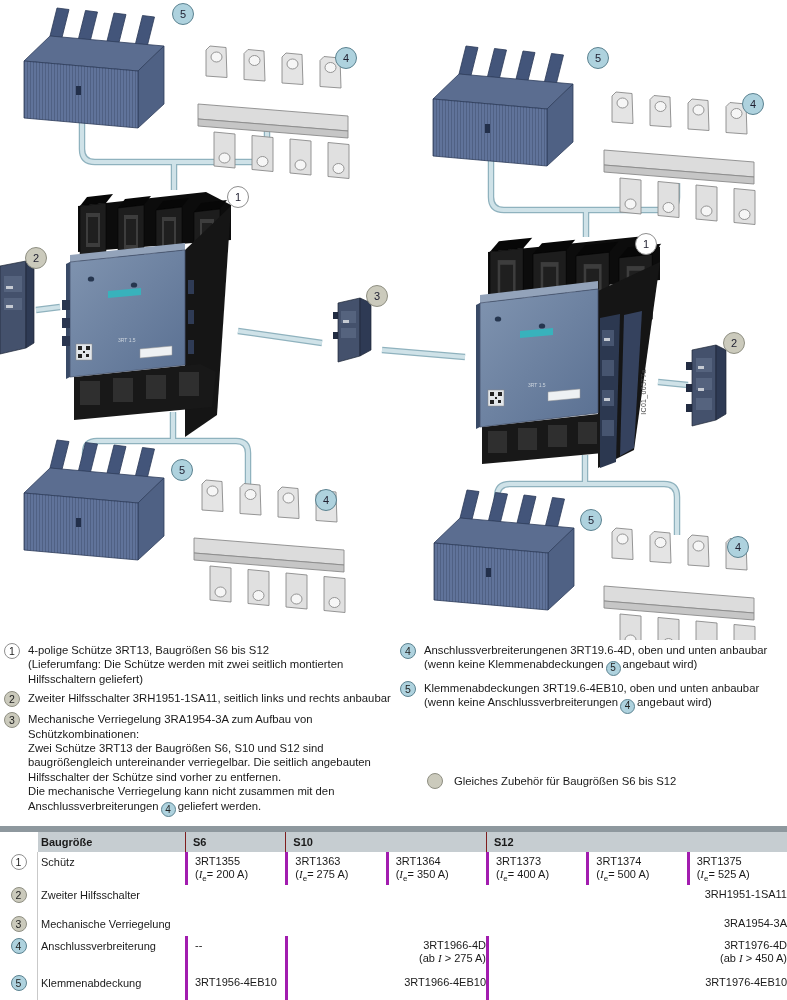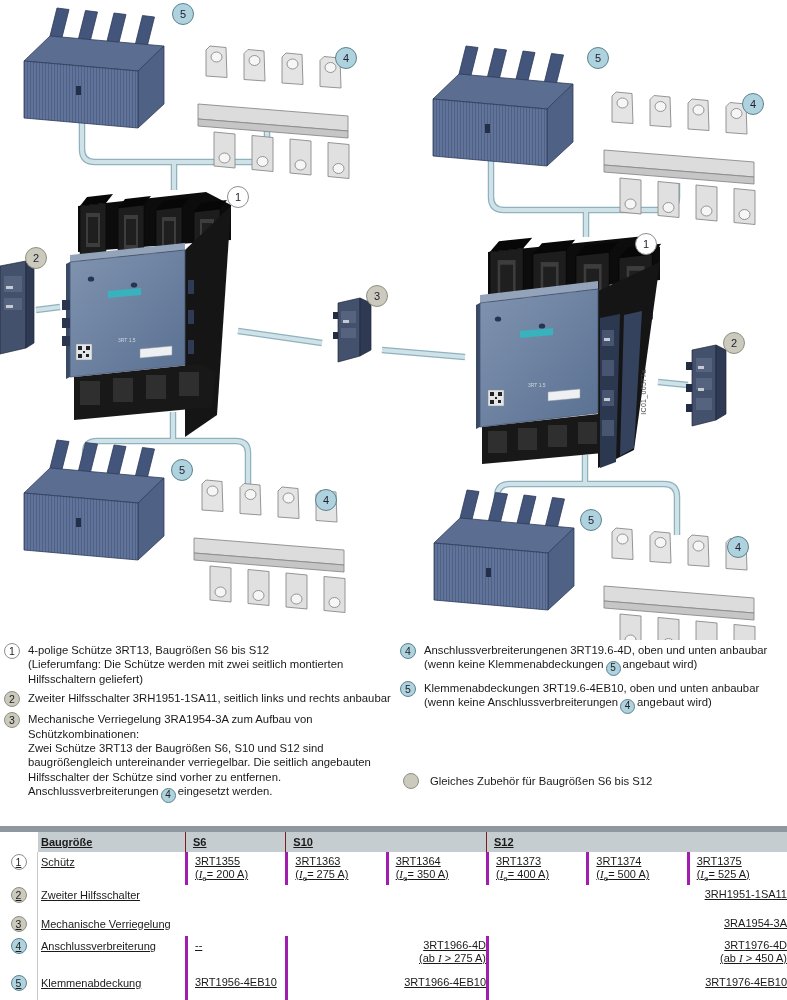--- a/index.html
+++ b/index.html
@@ -13,32 +13,32 @@
   #legend-right{left:400px;top:643px;width:386px;}
   .li{display:flex;gap:6px;margin-bottom:5px;}
   .badge-col{flex:0 0 18px;padding-top:0px;}
   .circ{display:inline-flex;align-items:center;justify-content:center;
         width:16px;height:16px;border-radius:50%;font-size:10.5px;line-height:1;
         box-sizing:border-box;color:#222;}
   .circ.white{background:#ffffff;border:1px solid #8f8f8f;}
   .circ.gray{background:#cbcabc;border:1px solid #8f8f82;}
   .circ.blue{background:#aed2de;border:1px solid #5b8290;}
   .circ.inline{width:15px;height:15px;font-size:10px;vertical-align:-3px;margin:0 2px;}
-  #legend-key{position:absolute;left:400px;top:771px;font-size:11.3px;}
+  #legend-key{position:absolute;left:424px;top:771px;font-size:11.3px;}
   .key-row{display:flex;align-items:center;height:20px;}
   .key-dot{width:16px;height:16px;border-radius:50%;margin-left:3px;margin-right:11px;box-sizing:border-box;}
   .key-dot.gray{background:#cbcabc;border:1px solid #8f8f82;}
   .key-dot.blue{background:#aed2de;border:1px solid #5b8290;}
 
   
   #tbl-strip{position:absolute;left:0;top:826px;width:787px;height:6px;background:#8e989e;}
   #tbl{position:absolute;left:0;top:832px;width:787px;display:grid;
        grid-template-columns:38px 147px repeat(6,1fr);
        grid-template-rows:20px 33px 29px 22px 37px 27px;
-       font-size:11px;line-height:13px;text-decoration:underline;}
+       font-size:11px;line-height:13px;}
   .gr1{grid-row:1}.gr2{grid-row:2}.gr3{grid-row:3}.gr4{grid-row:4}.gr5{grid-row:5}.gr6{grid-row:6}
   .hc{background:#c6cdd1;font-weight:bold;padding:4px 0 0 7px;box-sizing:border-box;}
   .hc.lblh{padding-left:3px;}
   .hc.sep{border-left:1px solid #7f1d1d;}
   .hempty{background:#ffffff;}
   .num{grid-column:1;border-right:1px solid #c9c9c9;display:flex;justify-content:center;
        align-items:flex-start;padding-top:2px;box-sizing:border-box;}
   .lbl{grid-column:2;padding:4px 0 0 3px;}
   .cell{padding:3px 0 0 7px;box-sizing:border-box;}
   .bl{border-left:3px solid #a21caf;}
@@ -343,23 +343,24 @@
   <div class="li">
     <span class="badge-col"><span class="circ gray">
             <span>3</span>
           </span></span>
     <div class="lt">
       <div>Mechanische Verriegelung 3RA1954-3A zum Aufbau von</div>
       <div>Schützkombinationen:</div>
       <div>Zwei Schütze 3RT13 der Baugrößen S6, S10 und S12 sind</div>
       <div>baugrößengleich untereinander verriegelbar. Die seitlich angebauten</div>
       <div>Hilfsschalter der Schütze sind vorher zu entfernen.</div>
+      <div>Die mechanische Verriegelung kann nicht zusammen mit den</div>
       <div><span>Anschlussverbreiterungen</span><span class="circ blue inline">
               <span>4</span>
-            </span><span>eingesetzt werden.</span></div>
+            </span><span>geliefert werden.</span></div>
     </div>
   </div>
 </div>
 
 <div id="legend-right" class="legend">
   <div class="li">
     <span class="badge-col"><span class="circ blue">
             <span>4</span>
           </span></span>
     <div class="lt">

